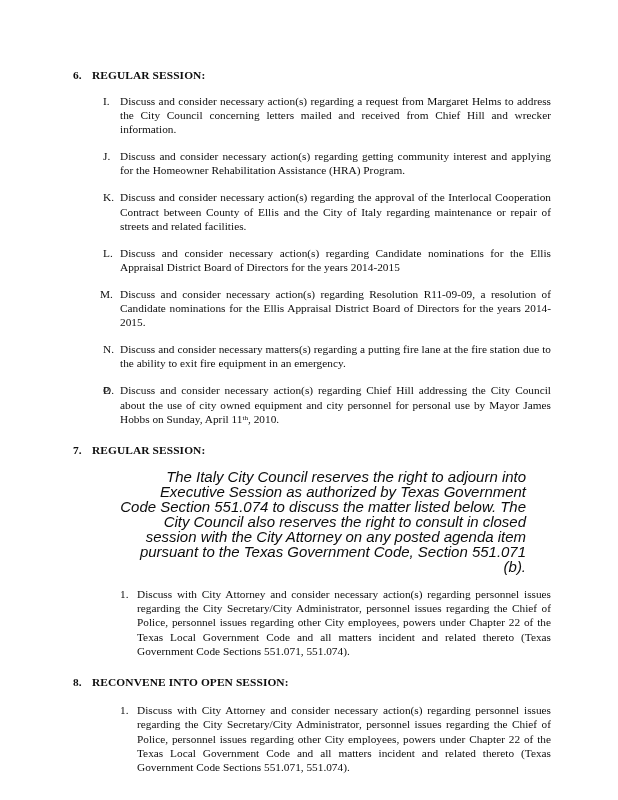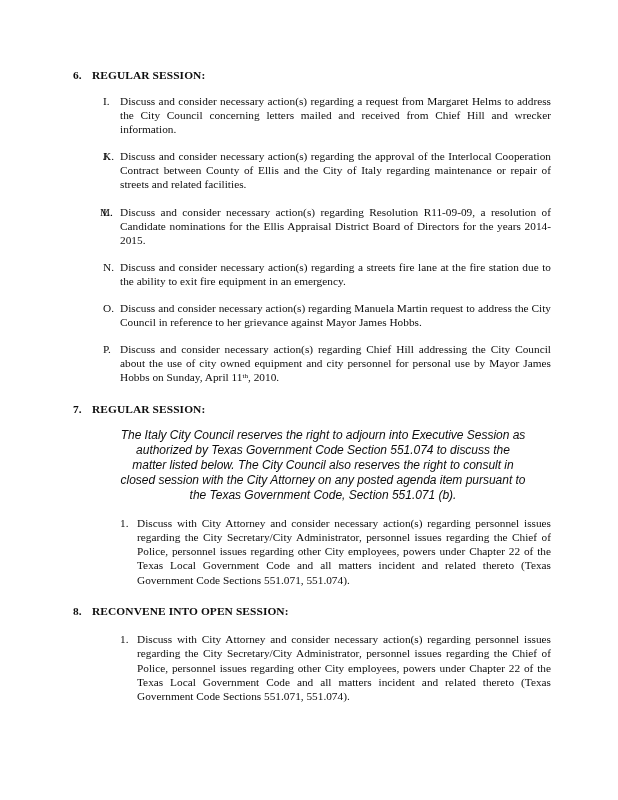--- a/index.html
+++ b/index.html
@@ -88,23 +88,23 @@
   .alpha-list .marker.wide {
     left: 27px;
     width: 20px;
   }
 
   
   .italic-note {
     margin: 12px 0 0 47px;
     font-family: "Liberation Sans", "DejaVu Sans", sans-serif;
     font-style: italic;
-    font-size: 12px;
+    font-size: 15px;
     line-height: 15px;
-    text-align: center;
+    text-align: right;
     letter-spacing: -0.02px;
     max-width: 406px;
   }
 
   
   .num-list {
     margin: 0;
     padding: 0;
     list-style: none;
   }
@@ -146,39 +146,40 @@
       <span class="section-title">REGULAR SESSION:</span><span class="section-title-tail"></span>
     </div>
 
     <ul class="alpha-list">
       <li>
         <span class="marker">I.</span>
         <span>Discuss and consider necessary action(s) regarding a request from Margaret Helms to address the City Council concerning letters mailed and received from Chief Hill and wrecker information.</span>
       </li>
       <li>
         <span class="marker">J.</span>
+        <span>Discuss and consider necessary action(s) regarding getting community interest and applying for the Homeowner Rehabilitation Assistance (HRA) Program.</span>
       </li>
       <li>
         <span class="marker">K.</span>
         <span>Discuss and consider necessary action(s) regarding the approval of the Interlocal Cooperation Contract between County of Ellis and the City of Italy regarding maintenance or repair of streets and related facilities.</span>
       </li>
       <li>
         <span class="marker">L.</span>
+        <span>Discuss and consider necessary action(s) regarding Candidate nominations for the Ellis Appraisal District Board of Directors for the years 2014-2015</span>
       </li>
       <li>
         <span class="marker wide">M.</span>
         <span>Discuss and consider necessary action(s) regarding Resolution R11-09-09, a resolution of Candidate nominations for the Ellis Appraisal District Board of Directors for the years 2014-2015.</span>
       </li>
       <li>
         <span class="marker">N.</span>
-        <span>Discuss and consider necessary action(s) regarding a streets fire lane at the fire station due to the ability to exit fire equipment in an emergency.</span>
+        <span>Discuss and consider necessary matters(s) regarding a putting fire lane at the fire station due to the ability to exit fire equipment in an emergency.</span>
       </li>
       <li>
         <span class="marker">O.</span>
-        <span>Discuss and consider necessary action(s) regarding Manuela Martin request to address the City Council in reference to her grievance against Mayor James Hobbs.</span>
       </li>
       <li>
         <span class="marker">P.</span>
         <span>Discuss and consider necessary action(s) regarding Chief Hill addressing the City Council about the use of city owned equipment and city personnel for personal use by Mayor James Hobbs on Sunday, April 11</span><sup>th</sup><span>, 2010.</span>
       </li>
     </ul>
   </div>
 
   <div class="section sec7">
     <div class="section-head">

